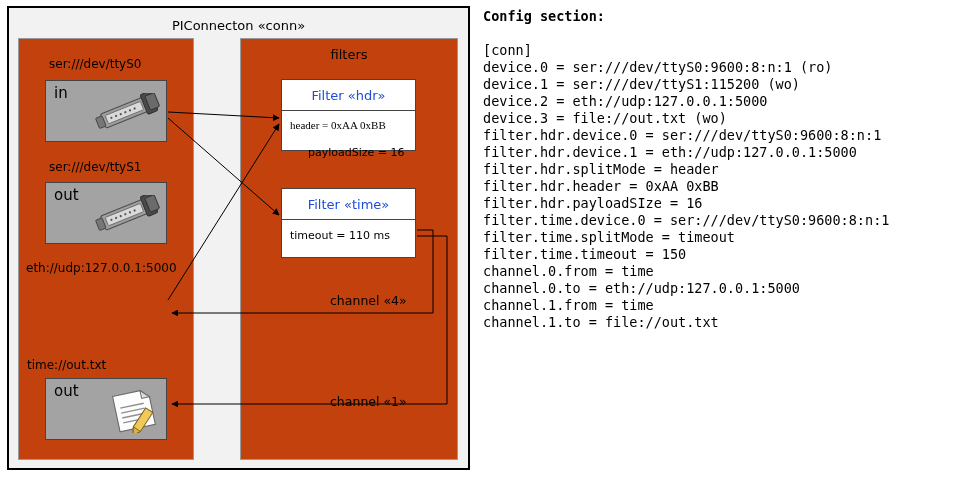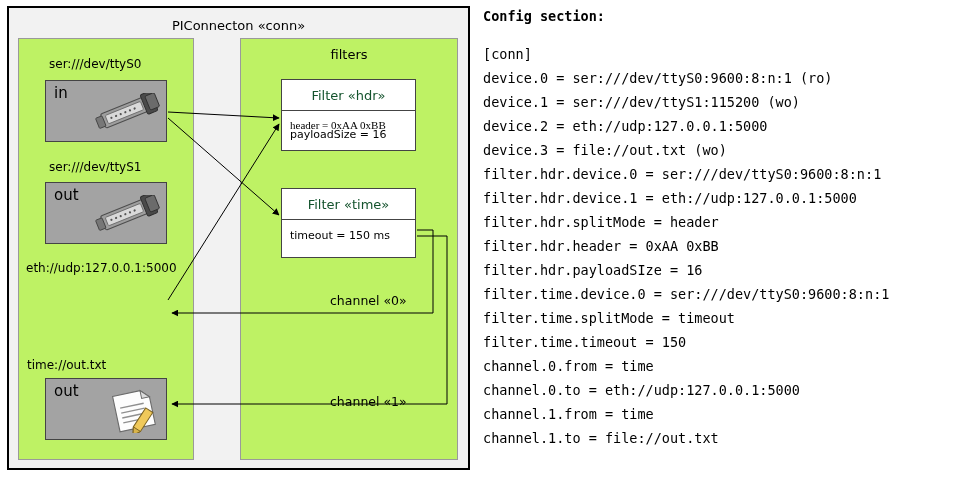--- a/index.html
+++ b/index.html
@@ -38,21 +38,21 @@
     top: 10px;
     width: 100%;
     text-align: center;
     font-size: 13px;
     color: #000;
   }
 
   .group-box {
     position: absolute;
     border: 1px solid #9a9a9a;
-    background: #bef264;
+    background: #c2410c;
     box-sizing: border-box;
   }
   .group-title {
     position: absolute;
     left: 0;
     top: 8px;
     width: 100%;
     text-align: center;
     font-size: 13px;
     color: #000;
@@ -91,21 +91,21 @@
     background: #ffffff;
     box-sizing: border-box;
   }
   .filter-card .filter-title {
     position: absolute;
     left: 0;
     top: 8px;
     width: 100%;
     text-align: center;
     font-size: 13px;
-    color: #14532d;
+    color: #1d4ed8;
   }
   .filter-card .filter-sep {
     position: absolute;
     left: 0;
     top: 30px;
     width: 100%;
     height: 1px;
     background: #444;
   }
   .filter-card .filter-line {
@@ -141,21 +141,21 @@
     font-weight: bold;
     font-family: "DejaVu Sans Mono", monospace;
     color: #000;
   }
   .config-code {
     position: absolute;
     left: 483px;
     top: 42px;
     font-family: "DejaVu Sans Mono", monospace;
     font-size: 13.5px;
-    line-height: 24px;
+    line-height: 17px;
     color: #000;
     white-space: pre;
   }
 </style>
 </head>
 <body>
 
 <div id="root">
 
   <div class="outer-box">
@@ -230,30 +230,30 @@
           <path d="M28 46 L30 38 L36 44 Z" fill="#d8b44b" stroke="#7a6222" stroke-width="0.9"></path>
         </g>
       </svg>
     </span>
   </div>
 
   <div class="filter-card" style="left:281px; top:79px; width:135px; height:72px;">
     <div class="filter-title">Filter «hdr»</div>
     <div class="filter-sep"></div>
     <div class="filter-line" style="top:39px;font-family:Liberation Serif, serif;">header = 0xAA 0xBB</div>
-    <div class="filter-line" style="top:48px;">payloadSize = 16</div>
+    <div class="filter-line" style="top:66px;margin-left:18px;">payloadSize = 16</div>
   </div>
 
   <div class="filter-card" style="left:281px; top:188px; width:135px; height:70px;text-decoration:underline;">
     <div class="filter-title">Filter «time»</div>
     <div class="filter-sep"></div>
-    <div class="filter-line" style="top:40px;">timeout = 150 ms</div>
-  </div>
-
-  <div class="channel-label" style="left:330px; top:293px;">channel «0»</div>
+    <div class="filter-line" style="top:40px;">timeout = 110 ms</div>
+  </div>
+
+  <div class="channel-label" style="left:330px; top:293px;">channel «4»</div>
   <div class="channel-label" style="left:330px; top:394px;">channel «1»</div>
 
   <svg class="edges">
     <defs>
       <marker id="arrow" viewBox="0 0 10 10" refX="9" refY="5" markerWidth="7" markerHeight="7" orient="auto-start-reverse">
         <path d="M 0 0 L 10 5 L 0 10 z" fill="#000"></path>
       </marker>
     </defs>
     <g stroke="#000" stroke-width="1" fill="none" marker-end="url(#arrow)">
 

